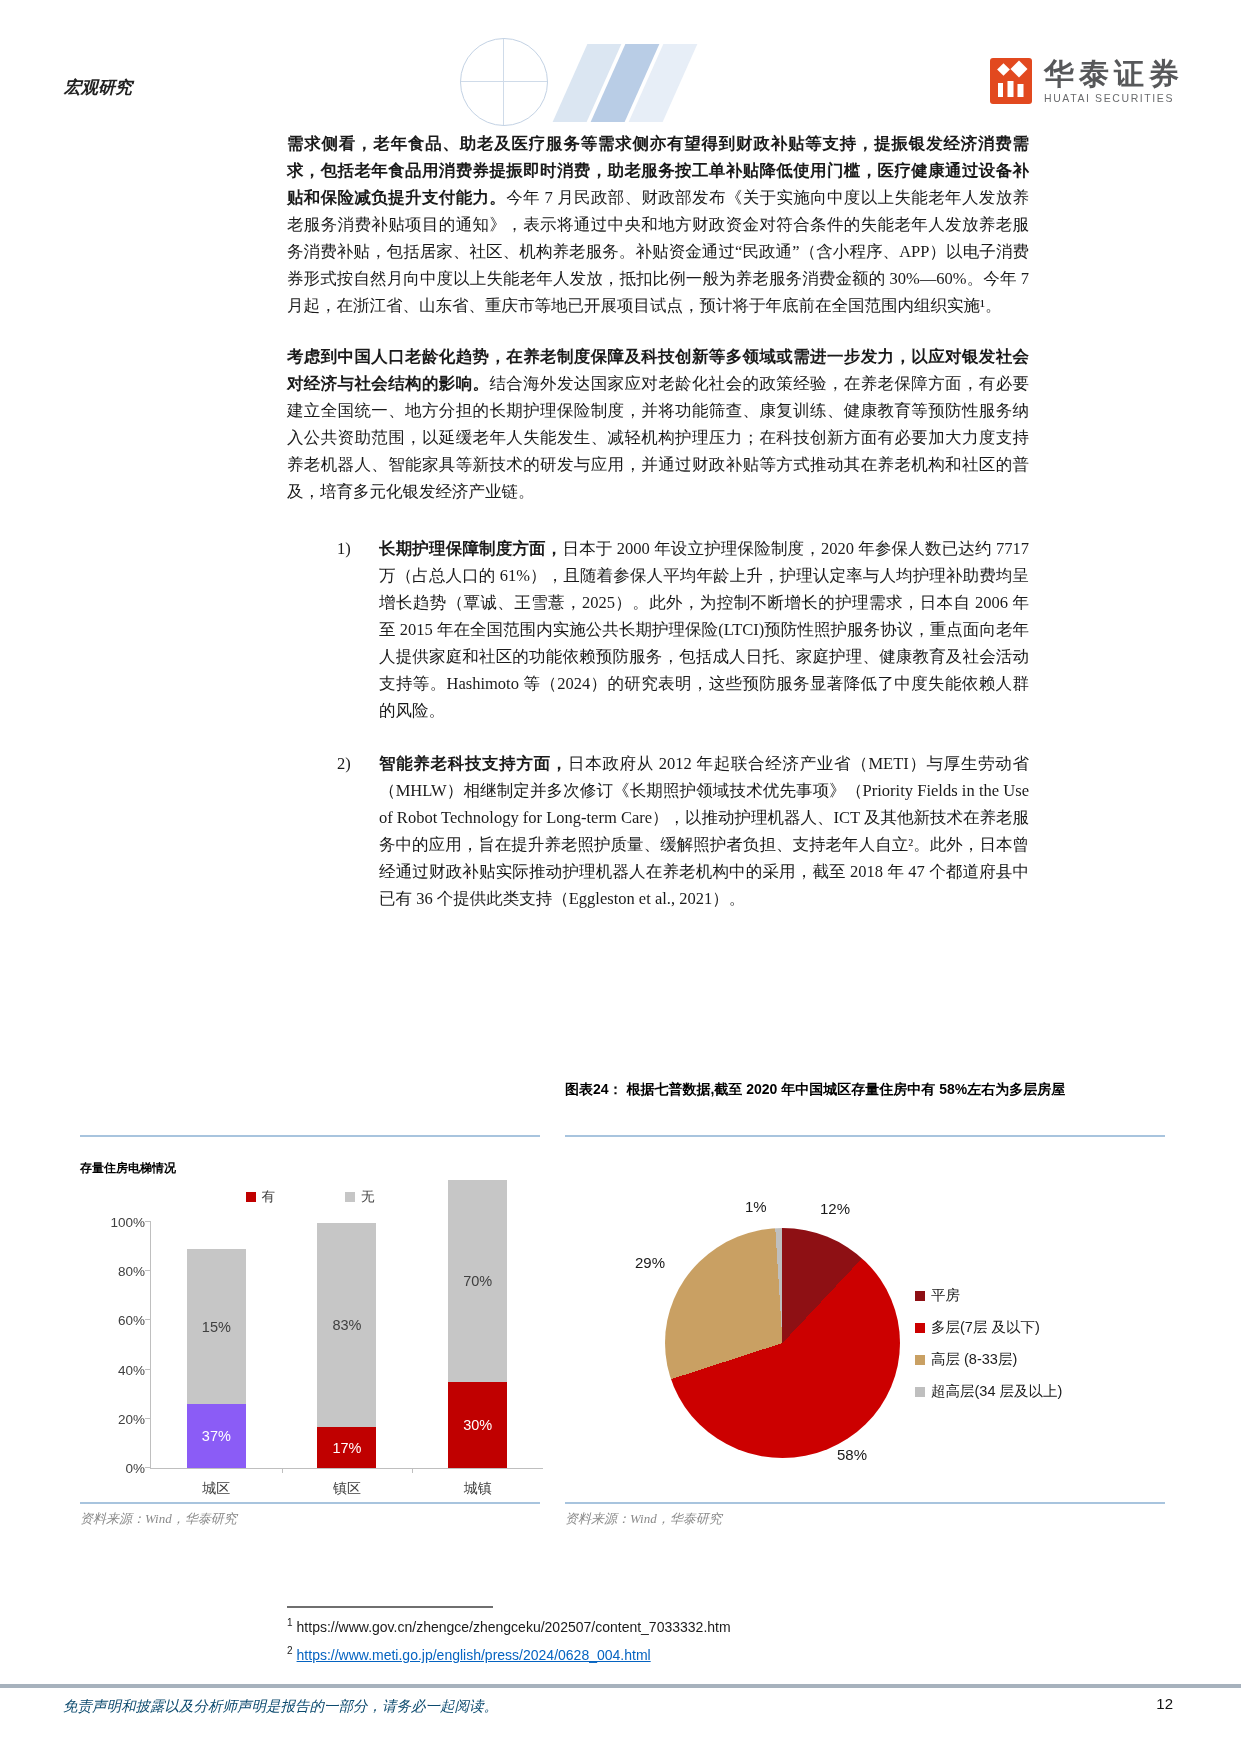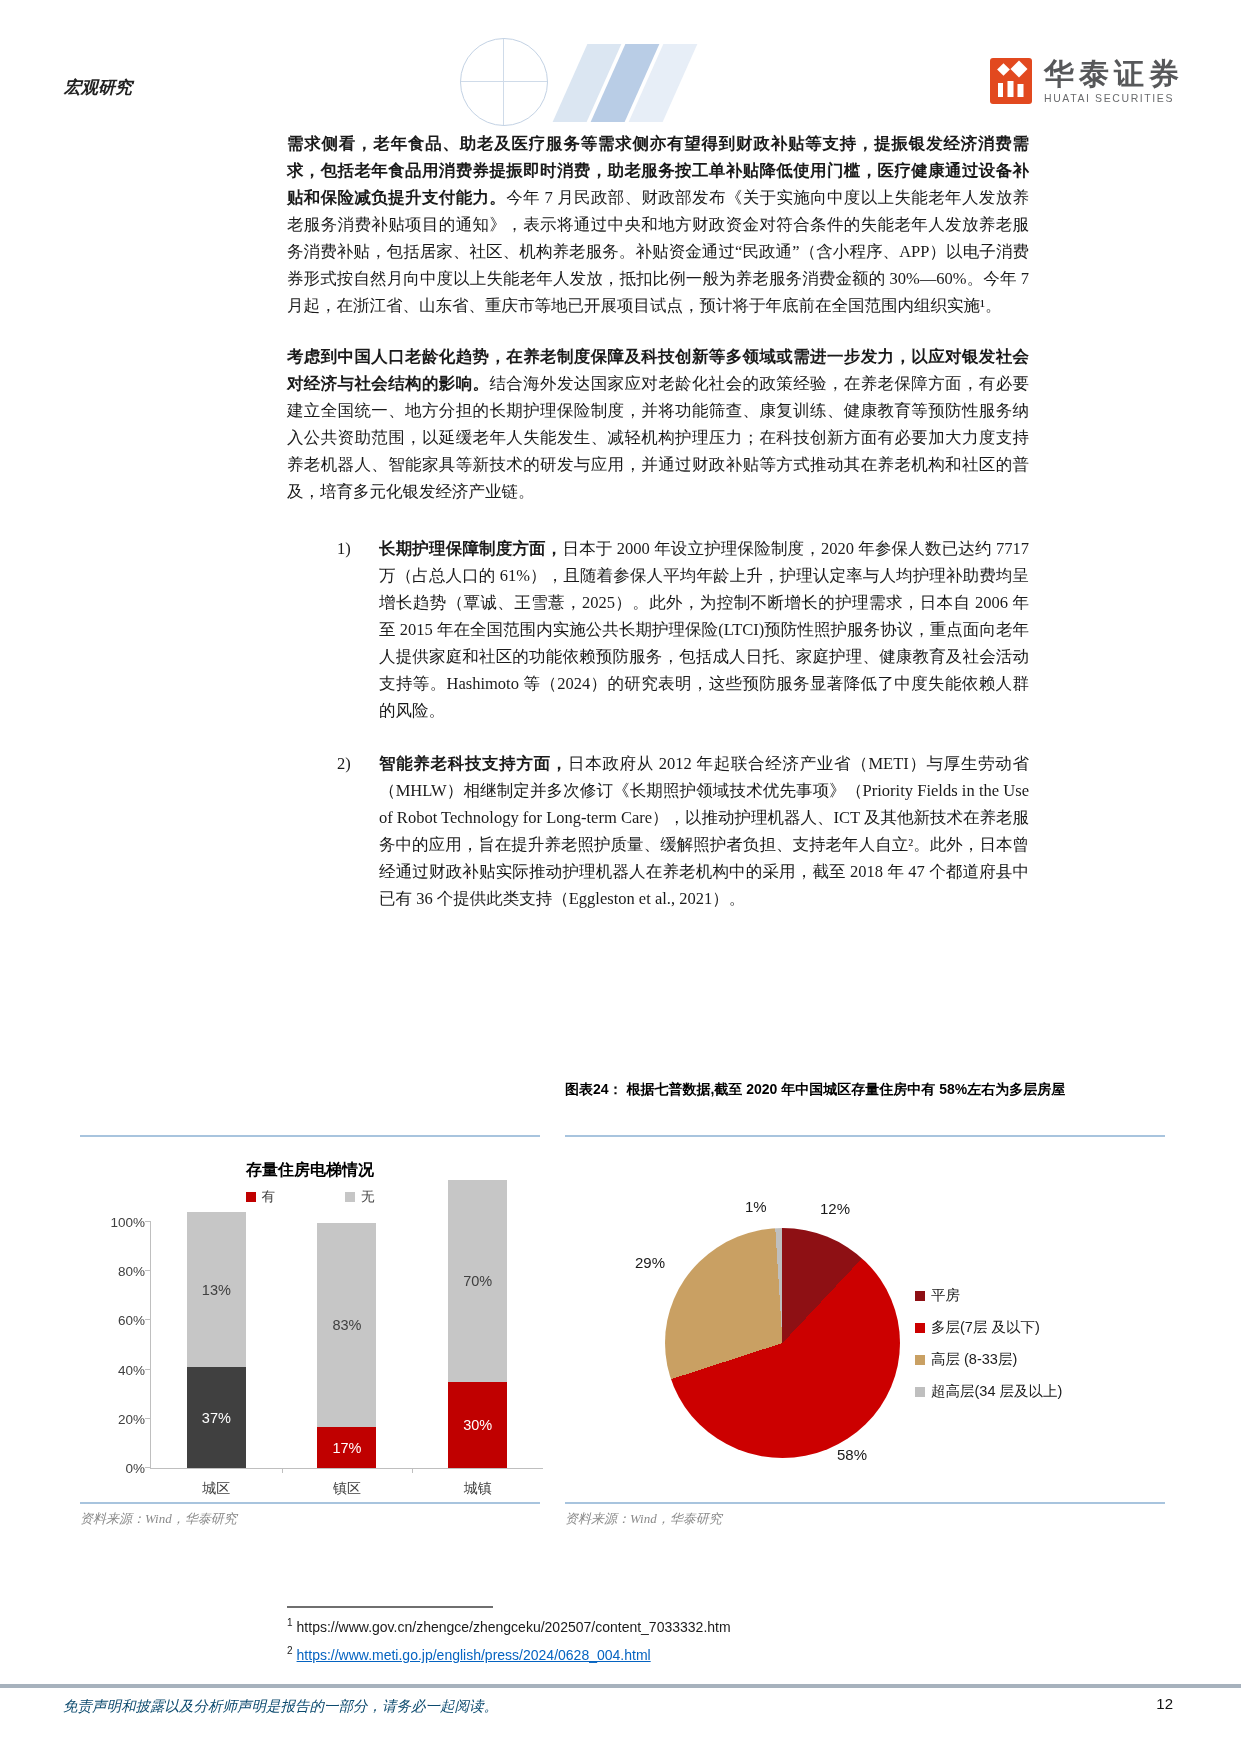--- a/index.html
+++ b/index.html
@@ -35,21 +35,21 @@
 
   
   .figure{position:absolute;top:1078px;height:470px;}
   .figure.left{left:80px;width:460px;}
   .figure.right{left:565px;width:600px;}
   .fig-caption{position:absolute;top:0;left:0;right:0;font-weight:700;font-size:14px;line-height:23px;color:#000;}
   .fig-rule{position:absolute;left:0;right:0;top:57px;height:2px;background:#a8c4de;}
   .fig-rule2{position:absolute;left:0;right:0;top:424px;height:1.5px;background:#a8c4de;}
   .fig-source{position:absolute;left:0;top:432px;font-family:"Liberation Serif","DejaVu Serif",serif;
         font-style:italic;font-size:13px;color:#8a8a8a;}
-  .chart-title{position:absolute;left:0;right:0;top:82px;text-align:center;font-weight:700;font-size:16px;color:#000;}
+  .chart-title{position:absolute;left:0;right:0;top:82px;text-align:left;font-weight:700;font-size:12px;color:#000;}
 
   
   .bar-legend{position:absolute;left:0;right:0;top:110px;display:flex;justify-content:center;gap:70px;
         font-size:13.5px;color:#404040;}
   .legend-item{display:flex;align-items:center;gap:6px;}
   .legend-swatch{width:10px;height:10px;display:inline-block;}
   .bar-plot{position:absolute;left:70px;top:144px;width:392px;height:246px;
         border-left:1px solid #bfbfbf;border-bottom:1px solid #bfbfbf;
         display:flex;align-items:flex-end;justify-content:space-around;}
   .ytick-label{position:absolute;left:-50px;width:44px;text-align:right;font-size:13.5px;color:#404040;}
@@ -146,23 +146,23 @@
         <div class="ytick-label" style="bottom: 139.6px;">60%</div>
         <div class="ytick-mark" style="bottom: 147.6px;"></div>
         <div class="ytick-label" style="bottom: 188.8px;">80%</div>
         <div class="ytick-mark" style="bottom: 196.8px;"></div>
         <div class="ytick-label" style="bottom: 238px; margin-top: 40px;">100%</div>
         <div class="ytick-mark" style="bottom: 246px;"></div>
         <div class="xtick-mark" style="left: 130.667px;"></div>
         <div class="xtick-mark" style="left: 261.333px;"></div>
         <div class="bar-col">
           <div class="bar-seg" style="height: 154.98px; background: rgb(198, 198, 198);">
-            <div class="seg-label dark">13%</div>
-          </div>
-          <div class="bar-seg" style="height: 101px; background: #404040;">
+            <div class="seg-label dark">15%</div>
+          </div>
+          <div class="bar-seg" style="height: 64px; background: #8b5cf6;">
             <div class="seg-label light">37%</div>
           </div>
           <div class="bar-cat">城区</div>
         </div>
         <div class="bar-col">
           <div class="bar-seg" style="height: 204.18px; background: rgb(198, 198, 198);">
             <div class="seg-label dark">83%</div>
           </div>
           <div class="bar-seg" style="height: 41px; background: rgb(192, 0, 0);">
             <div class="seg-label light">17%</div>

